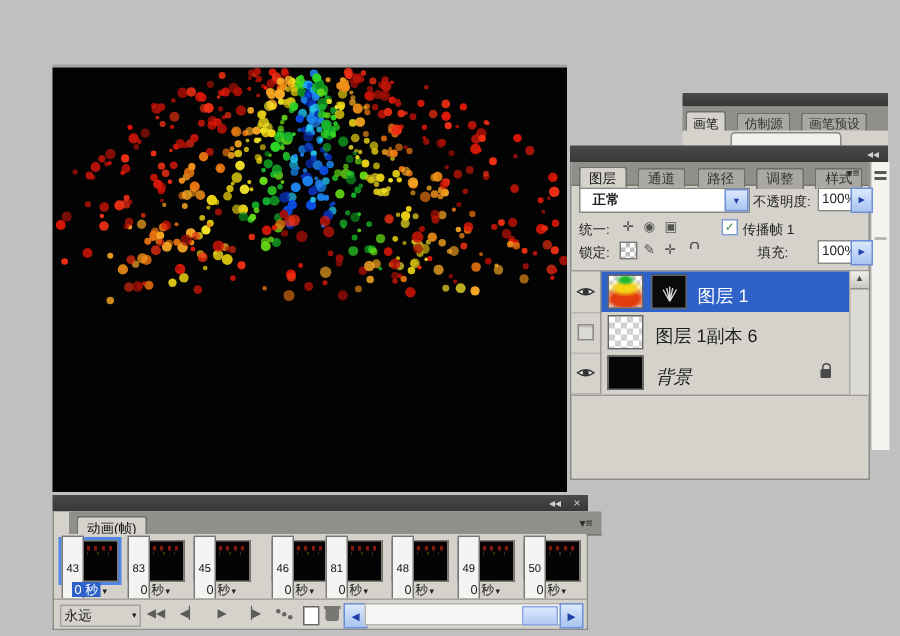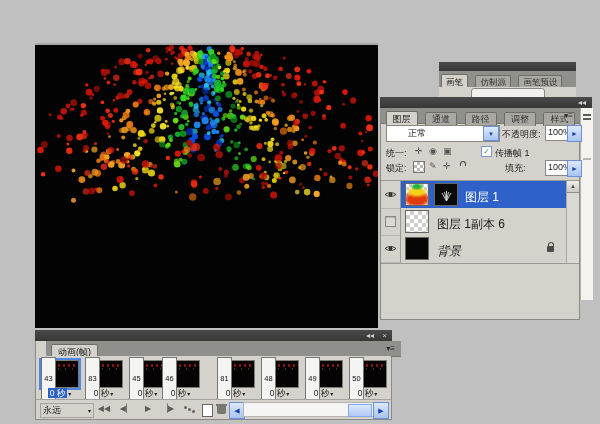--- a/index.html
+++ b/index.html
@@ -24,37 +24,37 @@
   .bluebtn{background:linear-gradient(#dce9fc,#a8c4f0);border:1px solid #6b8fd8;color:#1c3fa8;
            display:flex;align-items:center;justify-content:center;font-size:7px;cursor:pointer;}
   .checker{background-image:linear-gradient(45deg,#cfcfcf 25%,transparent 25%,transparent 75%,#cfcfcf 75%),
            linear-gradient(45deg,#cfcfcf 25%,#fff 25%,#fff 75%,#cfcfcf 75%);
            background-size:8px 8px;background-position:0 0,4px 4px;background-color:#fff;}
   .lockshape{width:7px;height:6px;background:#4a4a4a;border-radius:1px;position:relative;}
   .lockshape:before{content:"";position:absolute;left:1px;top:-4px;width:4px;height:4px;
            border:1px solid #4a4a4a;border-bottom:none;border-radius:3px 3px 0 0;}
 
   
-  #brushPanel{left:439px;top:62px;width:137px;height:45px;}
+  #brushPanel{left:455px;top:62px;width:137px;height:45px;}
   #brushTitle{left:0;top:0;width:137px;height:9px;}
   #brushTabs{left:0;top:9px;width:137px;height:16px;}
   #brushTabs .tab{font-size:8.5px;padding:0 4px;}
   #brushContent{left:0;top:25px;width:137px;height:10px;background:#d4d2ca;overflow:hidden;}
   #brushBtn{left:32px;top:1px;width:72px;height:14px;background:#f2f1ee;border:1px solid #8a8a84;border-radius:3px;}
   #dockSliver{left:580px;top:108px;width:12px;height:192px;background:#f4f3f0;border-left:1px solid #b0b0ac;}
   .sliver-ico{position:absolute;left:2px;width:8px;height:2px;background:#5a5a55;}
 
   
   #layersTitle{left:380px;top:97px;width:212px;height:11px;}
   #layersPanel{left:380px;top:108px;width:200px;height:212px;background:#d4d2ca;
                border:1px solid #8a8a86;border-top:none;box-sizing:border-box;}
   #layersTabs{left:0;top:0;width:198px;height:15px;text-align:center;}
   .lp-label{font-size:9px;color:#222;}
   #blendCombo{left:5px;top:17px;width:112px;height:15px;display:flex;}
-  #blendCombo .val{flex:1;padding:1px 0 0 21px;}
+  #blendCombo .val{flex:1;padding:1px 0 0 8px;font-weight:bold;}
   #blendCombo .bluebtn{width:14px;}
   #opacityBox{left:164px;top:17px;width:22px;height:13px;padding:1px 0 0 2px;}
   #fillBox{left:164px;top:52px;width:22px;height:13px;padding:1px 0 0 2px;}
   .spin{width:13px;height:15px;}
   .miniicon{font-size:9px;color:#555;display:inline-block;cursor:pointer;}
   #propCheck{width:9px;height:9px;background:#fff;border:1px solid #7a9ad0;font-size:8px;line-height:9px;
              color:#3f8f3f;text-align:center;}
   .checkersq{width:10px;height:10px;background-image:linear-gradient(45deg,#bbb 25%,transparent 25%,transparent 75%,#bbb 75%),
              linear-gradient(45deg,#bbb 25%,#fff 25%,#fff 75%,#bbb 75%);
              background-size:6px 6px;background-position:0 0,3px 3px;background-color:#fff;border:1px solid #777;}
@@ -942,21 +942,21 @@
       <div class="frame" style="left:47px">
         <div class="fthumb"></div>
         <div class="fnum">83</div>
         <div class="fdelay"><span class="dv">0 秒</span><span class="dd">▾</span></div>
       </div>
       <div class="frame" style="left:91px">
         <div class="fthumb"></div>
         <div class="fnum">45</div>
         <div class="fdelay"><span class="dv">0 秒</span><span class="dd">▾</span></div>
       </div>
-      <div class="frame" style="left:124px">
+      <div class="frame" style="left:143px">
         <div class="fthumb"></div>
         <div class="fnum">46</div>
         <div class="fdelay"><span class="dv">0 秒</span><span class="dd">▾</span></div>
       </div>
       <div class="frame" style="left:179px">
         <div class="fthumb"></div>
         <div class="fnum">81</div>
         <div class="fdelay"><span class="dv">0 秒</span><span class="dd">▾</span></div>
       </div>
       <div class="frame" style="left:223px">

